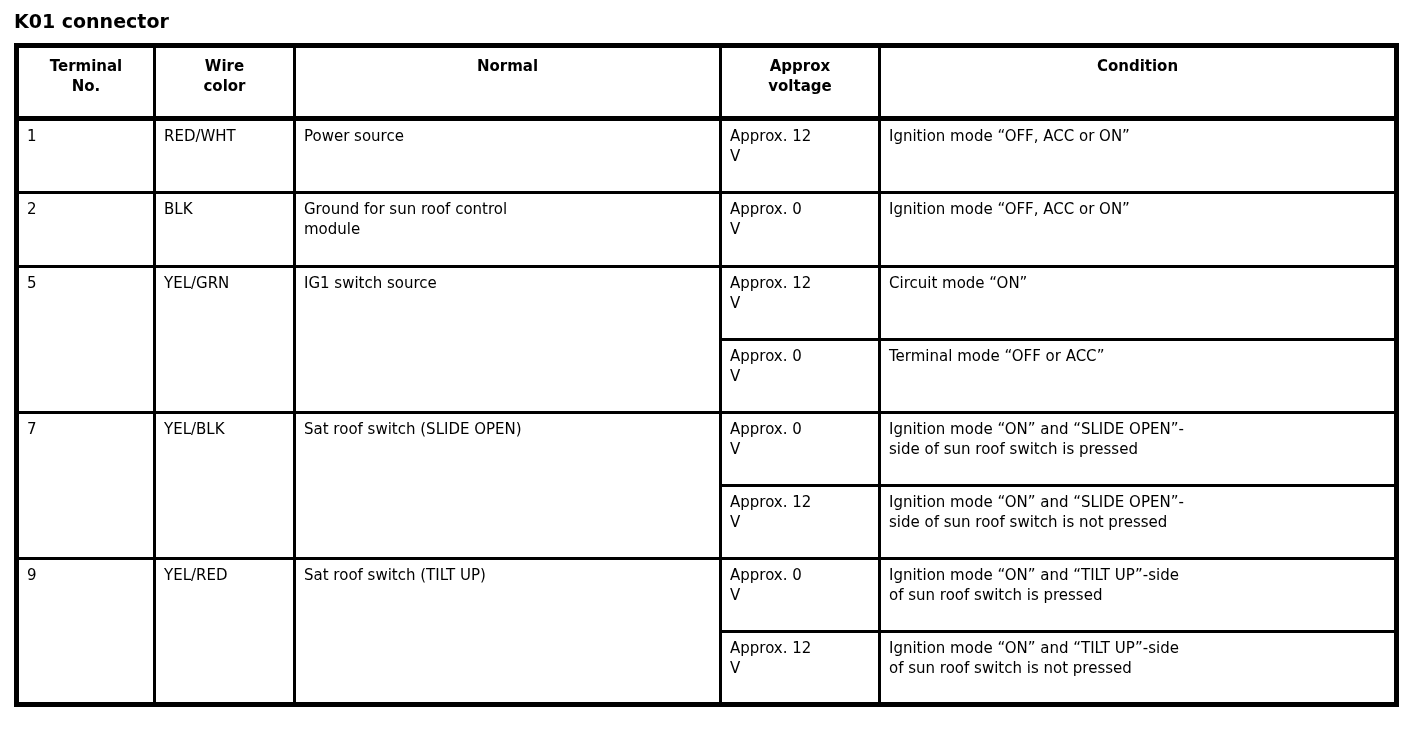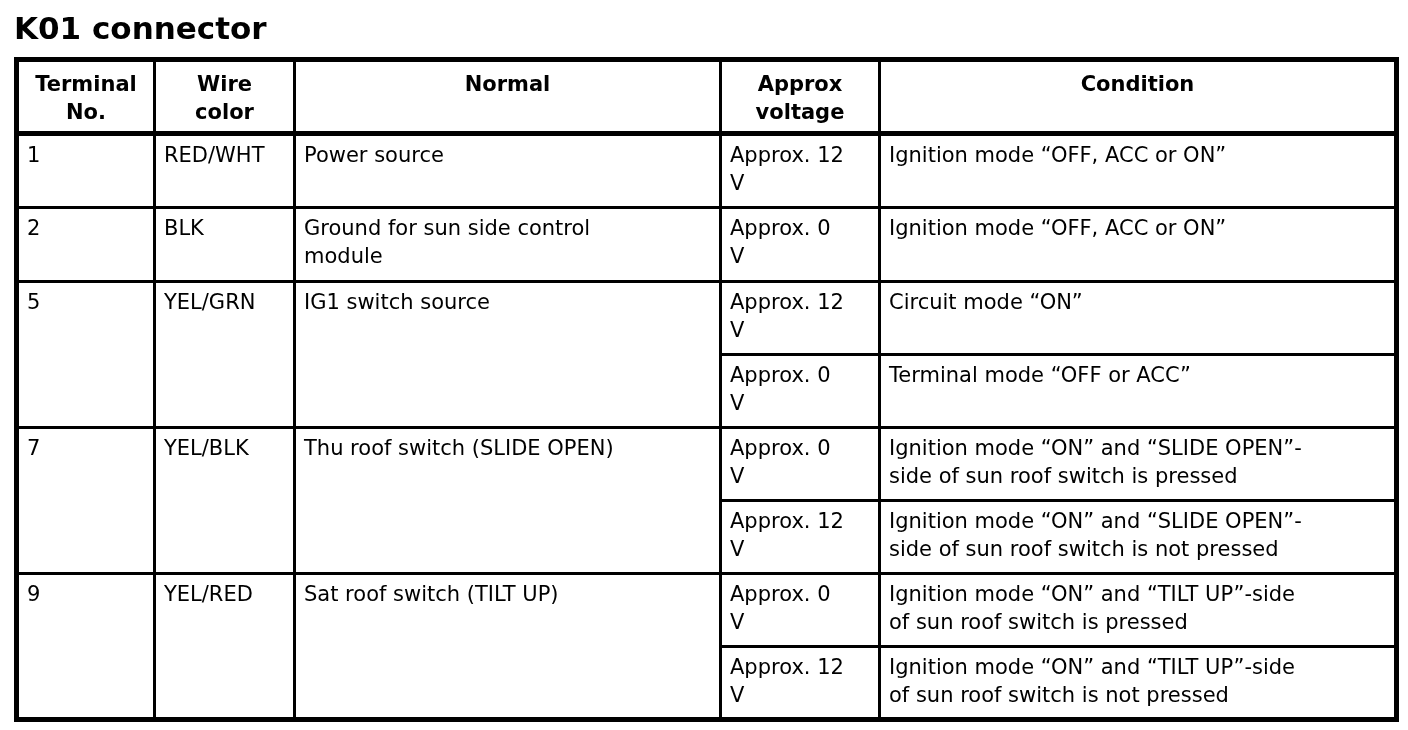--- a/index.html
+++ b/index.html
@@ -10,36 +10,36 @@
     height: 730px;
     overflow: hidden;
     font-family: "DejaVu Sans", "Liberation Sans", sans-serif;
     color: #000000;
   }
   .page {
     padding: 8px 14px 0 14px;
     box-sizing: border-box;
   }
   .title {
-    font-size: 31px;
+    font-size: 19px;
     font-weight: bold;
     margin: 2px 0 11px 0;
     letter-spacing: 0px;
   }
   table.pinout {
     border-collapse: collapse;
     table-layout: fixed;
     width: 1380px;
   }
   table.pinout th,
   table.pinout td {
     border: 3px solid #000000;
     vertical-align: top;
     padding: 5px 8px 4px 8px;
-    font-size: 21px;
+    font-size: 15px;
     line-height: 1.35;
     white-space: pre-line;
     overflow: hidden;
     box-sizing: border-box;
   }
   table.pinout {
     border: 5px solid #000000;
   }
   table.pinout thead th {
     font-weight: bold;
@@ -92,21 +92,21 @@
         <td>RED/WHT</td>
         <td>Power source</td>
         <td>Approx. 12
 V</td>
         <td>Ignition mode “OFF, ACC or ON”</td>
       </tr>
 
       <tr class="r-one">
         <td>2</td>
         <td>BLK</td>
-        <td>Ground for sun side control
+        <td>Ground for sun roof control
 module</td>
         <td>Approx. 0
 V</td>
         <td>Ignition mode “OFF, ACC or ON”</td>
       </tr>
 
       <tr class="r-sub">
         <td rowspan="2">5</td>
         <td rowspan="2">YEL/GRN</td>
         <td rowspan="2">IG1 switch source</td>
@@ -116,21 +116,21 @@
       </tr>
       <tr class="r-sub">
         <td>Approx. 0
 V</td>
         <td>Terminal mode “OFF or ACC”</td>
       </tr>
 
       <tr class="r-sub">
         <td rowspan="2">7</td>
         <td rowspan="2">YEL/BLK</td>
-        <td rowspan="2">Thu roof switch (SLIDE OPEN)</td>
+        <td rowspan="2">Sat roof switch (SLIDE OPEN)</td>
         <td>Approx. 0
 V</td>
         <td>Ignition mode “ON” and “SLIDE OPEN”-
 side of sun roof switch is pressed</td>
       </tr>
       <tr class="r-sub">
         <td>Approx. 12
 V</td>
         <td>Ignition mode “ON” and “SLIDE OPEN”-
 side of sun roof switch is not pressed</td>

